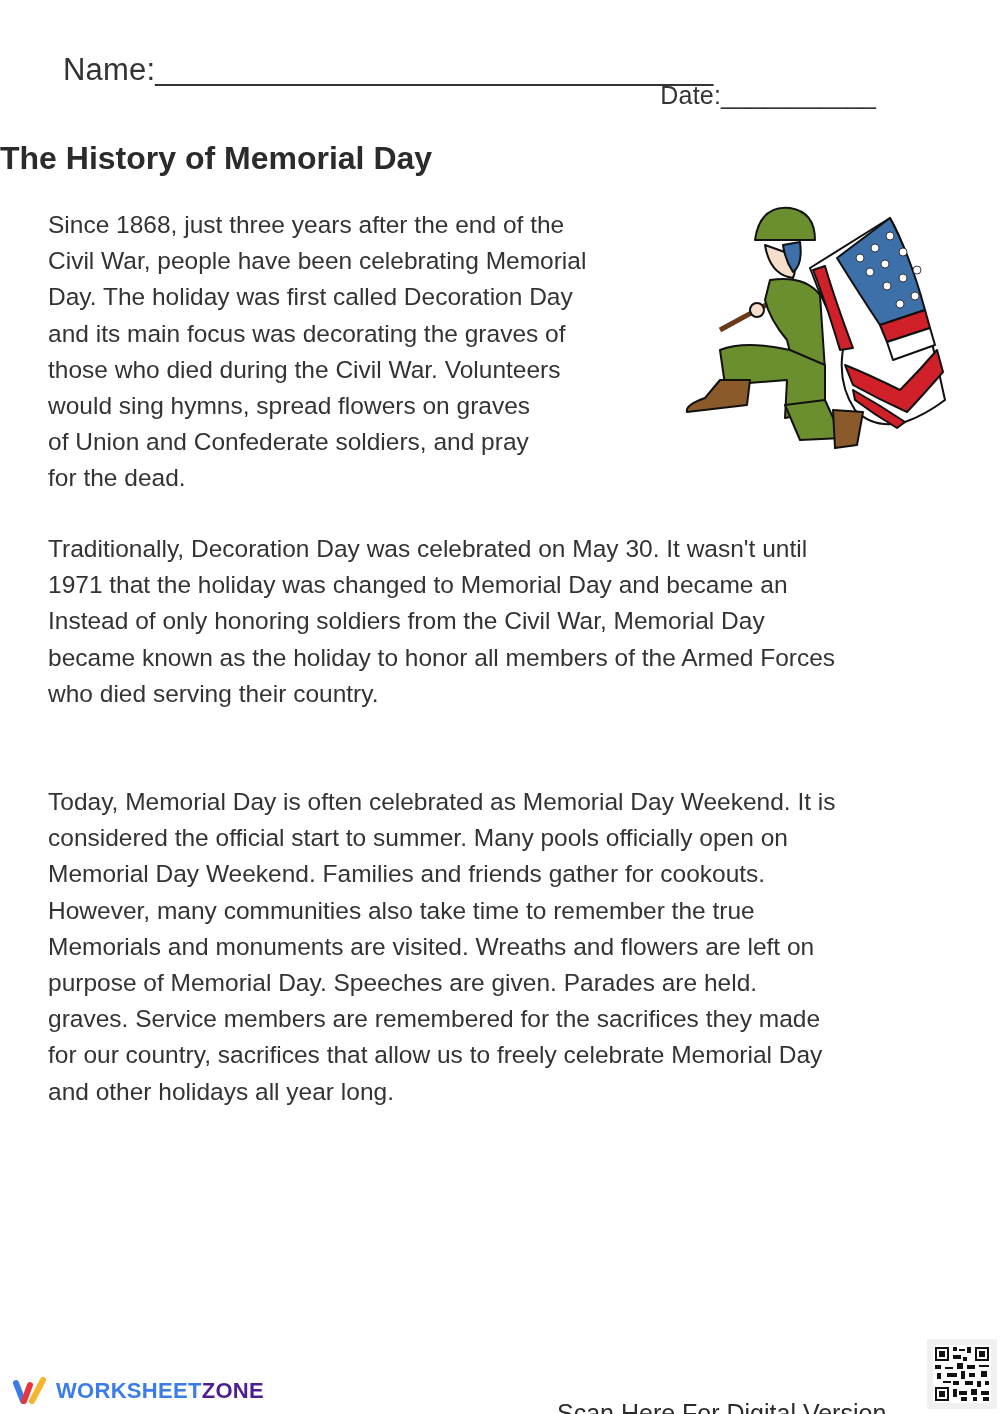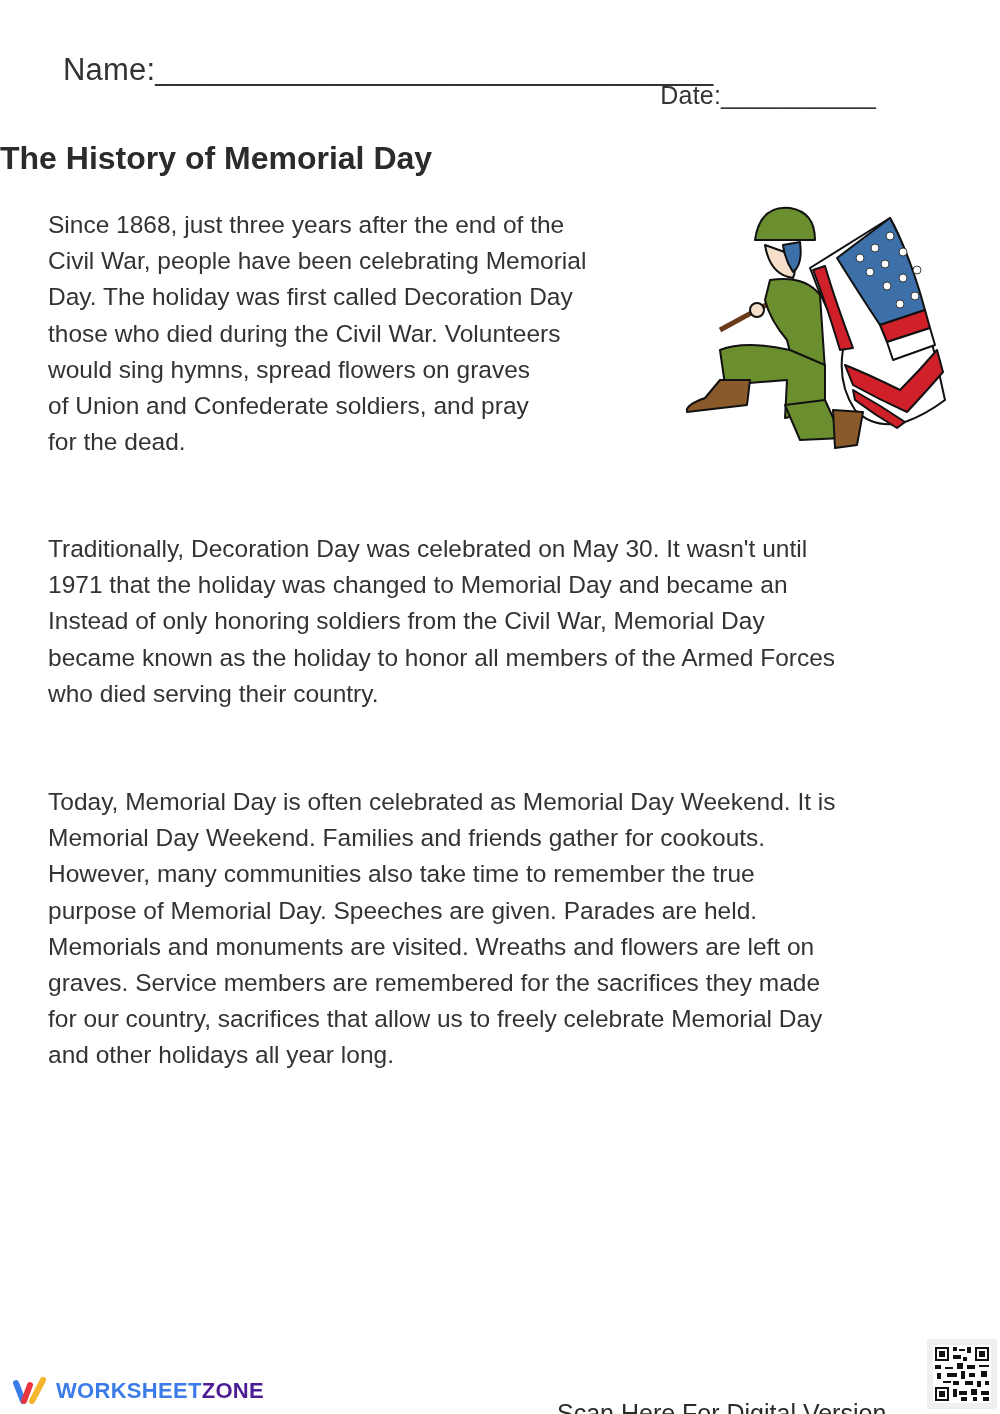--- a/index.html
+++ b/index.html
@@ -40,20 +40,21 @@
 <div class="date-field">
   <span>Date:___________</span>
 </div>
 
 <h1 class="title" style="margin:0">The History of Memorial Day</h1>
 
 <div class="para" id="p1">
   <span class="line">Since 1868, just three years after the end of the</span>
   <span class="line">Civil War, people have been celebrating Memorial</span>
   <span class="line">Day. The holiday was first called Decoration Day</span>
+  <span class="line">and its main focus was decorating the graves of</span>
   <span class="line">those who died during the Civil War. Volunteers</span>
   <span class="line">would sing hymns, spread flowers on graves</span>
   <span class="line">of Union and Confederate soldiers, and pray</span>
   <span class="line">for the dead.</span>
 </div>
 
 <div class="illustration">
   <svg width="300" height="260" viewBox="0 0 300 260">
 
     <g stroke="#111" stroke-width="2" stroke-linejoin="round">
@@ -98,24 +99,25 @@
 <div class="para" id="p2">
   <span class="line">Traditionally, Decoration Day was celebrated on May 30. It wasn't until</span>
   <span class="line">1971 that the holiday was changed to Memorial Day and became an</span>
   <span class="line">Instead of only honoring soldiers from the Civil War, Memorial Day</span>
   <span class="line">became known as the holiday to honor all members of the Armed Forces</span>
   <span class="line">who died serving their country.</span>
 </div>
 
 <div class="para" id="p3">
   <span class="line">Today, Memorial Day is often celebrated as Memorial Day Weekend. It is</span>
+  <span class="line">considered the official start to summer. Many pools officially open on</span>
   <span class="line">Memorial Day Weekend. Families and friends gather for cookouts.</span>
   <span class="line">However, many communities also take time to remember the true</span>
+  <span class="line">Memorials and monuments are visited. Wreaths and flowers are left on</span>
   <span class="line">purpose of Memorial Day. Speeches are given. Parades are held.</span>
-  <span class="line">Memorials and monuments are visited. Wreaths and flowers are left on</span>
   <span class="line">graves. Service members are remembered for the sacrifices they made</span>
   <span class="line">for our country, sacrifices that allow us to freely celebrate Memorial Day</span>
   <span class="line">and other holidays all year long.</span>
 </div>
 
 <div class="footer-logo">
   <svg class="logo-mark" viewBox="0 0 40 32">
     <line x1="6" y1="8" x2="13" y2="26" stroke="#3b7ce8" stroke-width="6" stroke-linecap="round"></line>
     <line x1="14" y1="26" x2="20" y2="10" stroke="#e8343f" stroke-width="6" stroke-linecap="round"></line>
     <line x1="22" y1="26" x2="33" y2="5" stroke="#f5b52c" stroke-width="6" stroke-linecap="round"></line>

